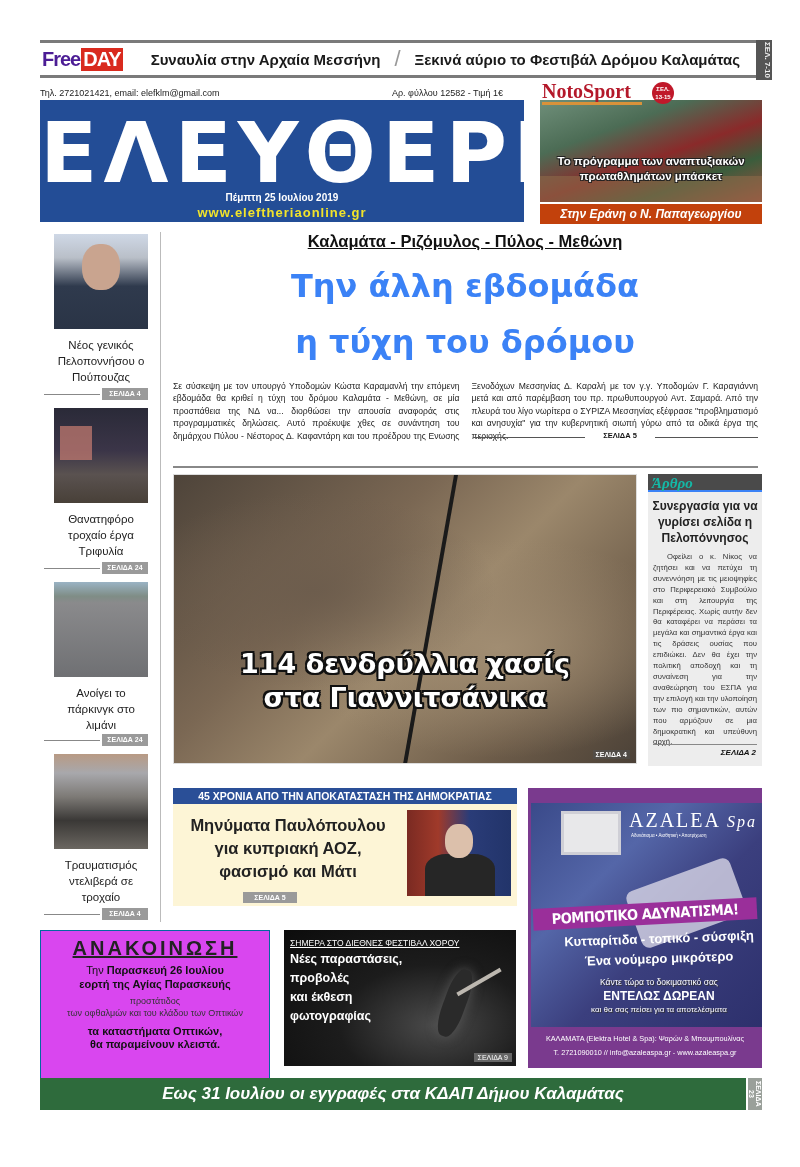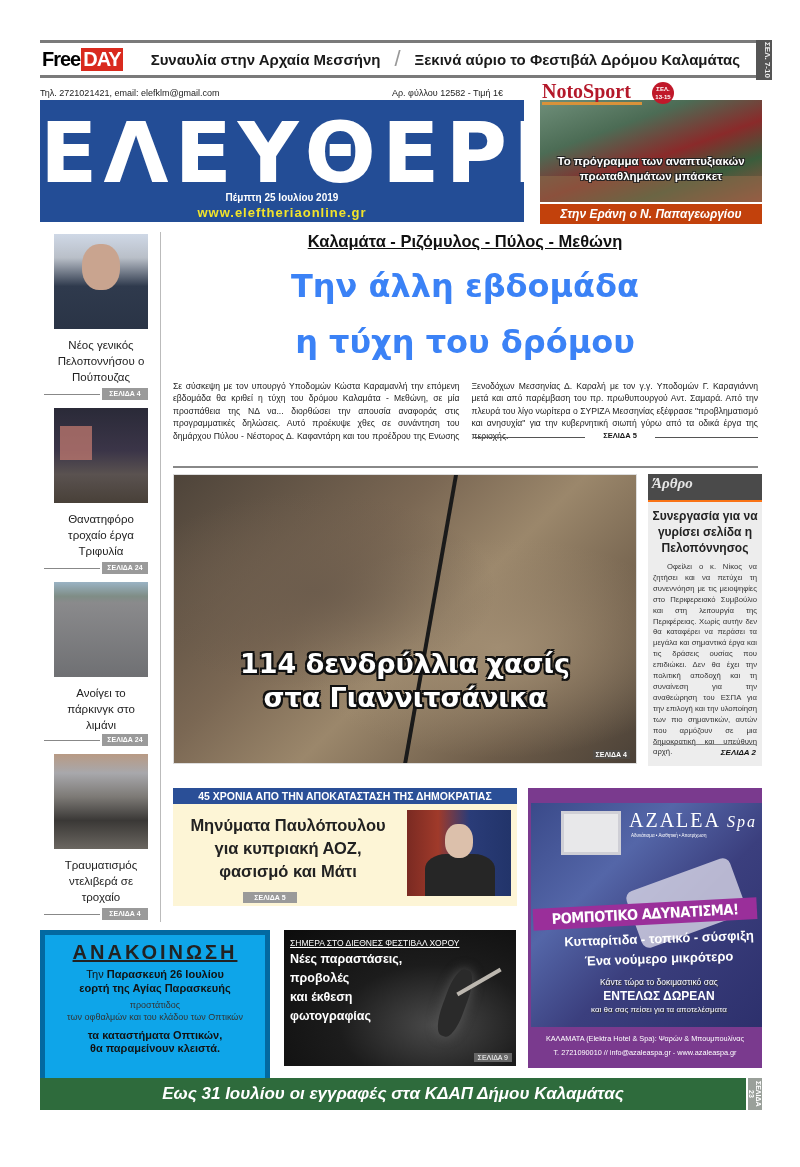--- a/index.html
+++ b/index.html
@@ -2,21 +2,21 @@
 <html><head>
 <meta charset="utf-8">
 <style>
   * { box-sizing: border-box; margin: 0; padding: 0; }
   body { width: 800px; height: 1167px; background: #ffffff; font-family: "Liberation Sans", sans-serif; color: #111; position: relative; overflow: hidden; }
   .abs { position: absolute; }
 
   
   .top-strip { left: 40px; top: 40px; width: 716px; height: 38px; border-top: 3px solid #7a7a7a; border-bottom: 3px solid #7a7a7a; display: flex; align-items: center; }
   .freeday { margin-left: 2px; font-weight: bold; font-size: 20px; font-family: "Liberation Sans", sans-serif; letter-spacing: -1px; display: flex; }
-  .freeday .free { color: #000000; }
+  .freeday .free { color: #4c1d95; }
   .freeday .day { color: #fff; background: #d92a1e; padding: 0 2px; margin-left: 1px; }
   .strip-text { font-weight: bold; font-size: 15px; color: #1a1a1a; }
   .strip-sep { color: #999; font-size: 22px; margin: 0 14px; }
   .side-page-tab { right: 28px; top: 40px; width: 16px; height: 40px; background: #555; color: #eee; font-size: 8px; writing-mode: vertical-rl; text-align: center; font-weight: bold; }
 
   .contact { left: 40px; top: 88px; font-size: 9px; color: #222; }
   .issue { left: 392px; top: 88px; font-size: 9px; color: #222; }
 
   
   .masthead { left: 40px; top: 100px; width: 484px; height: 122px; background: #234d96; }
@@ -65,21 +65,21 @@
   .hemp-photo { left: 173px; top: 474px; width: 464px; height: 290px; background:
      radial-gradient(ellipse at 30% 40%, #6d5d4d 0%, transparent 40%),
      radial-gradient(ellipse at 70% 60%, #a18d72 0%, transparent 45%),
      linear-gradient(135deg, #4e443a 0%, #7a6753 35%, #9b876b 55%, #6d5c49 80%, #4b4137 100%); overflow: hidden; border: 1px solid #ddd; }
   .hemp-hose { position: absolute; left: 280px; top: 0; width: 4px; height: 290px; background: #1a1a1a; transform: skewX(-10deg); transform-origin: top; }
   .hemp-caption { position: absolute; left: 0; right: 0; top: 172px; text-align: center; color: #fff; font-weight: bold; font-size: 27px; line-height: 34px; font-family: "DejaVu Sans", sans-serif; text-shadow: 2px 2px 0 #111, -2px -2px 0 #111, 2px -2px 0 #111, -2px 2px 0 #111, 0 2px 0 #111, 2px 0 0 #111; }
   .hemp-page { position: absolute; right: 6px; bottom: 4px; font-size: 7px; color: #fff; font-weight: bold; background: rgba(80,80,80,0.6); padding: 1px 3px; }
 
   
   .opinion { left: 648px; top: 474px; width: 114px; height: 292px; background: #ededed; }
-  .opinion-head { height: 28px; background: #4a4a4a; color: #e5e5e5; font-family: "Liberation Serif", serif; font-style: italic; font-weight: bold; font-size: 15px; padding-left: 4px; line-height: 18px; border-bottom: 2px solid #f97316; }
+  .opinion-head { height: 18px; background: #4a4a4a; color: #14b8a6; font-family: "Liberation Serif", serif; font-style: italic; font-weight: bold; font-size: 15px; padding-left: 4px; line-height: 18px; border-bottom: 2px solid #3b82f6; }
   .opinion-title { text-align: center; font-weight: bold; font-size: 12px; line-height: 16px; margin: 6px 3px 6px; color: #222; }
   .opinion-body { font-size: 7.7px; line-height: 10.9px; text-align: justify; padding: 0 5px; text-indent: 14px; color: #333; }
   .opinion-rule { position: absolute; left: 5px; right: 5px; top: 270px; height: 1px; background: #888; }
   .opinion-page { position: absolute; right: 6px; top: 274px; font-size: 8px; font-weight: bold; font-style: italic; }
 
   
   .pav { left: 173px; top: 788px; width: 344px; height: 118px; background: #fdf5d6; }
   .pav-banner { position: absolute; left: 0; top: 0; width: 344px; height: 16px; background: #2a4f97; color: #fff; font-weight: bold; font-size: 10.5px; text-align: center; line-height: 16px; }
   .pav-title { position: absolute; left: 0; top: 26px; width: 230px; text-align: center; font-weight: bold; font-size: 16.5px; line-height: 23px; color: #222; }
   .pav-page { position: absolute; left: 70px; top: 104px; width: 54px; height: 11px; background: #9a9a9a; color: #fff; font-size: 7px; text-align: center; line-height: 11px; font-weight: bold; }
@@ -98,21 +98,21 @@
   .azalea-banner { position: absolute; left: 2px; top: 100px; width: 224px; height: 22px; background: #9a2f9a; color: #fff; font-weight: bold; font-size: 14.5px; text-align: center; line-height: 22px; transform: rotate(-3deg); font-family: "DejaVu Sans Condensed", "DejaVu Sans", sans-serif; letter-spacing: -0.5px; }
   .azalea-line1 { position: absolute; left: 0; right: 0; top: 128px; text-align: center; color: #fff; font-size: 13px; font-weight: bold; transform: rotate(-2deg); }
   .azalea-line2 { position: absolute; left: 0; right: 0; top: 148px; text-align: center; color: #fff; font-size: 13px; font-weight: bold; transform: rotate(-2deg); }
   .azalea-line3 { position: absolute; left: 0; right: 0; top: 174px; text-align: center; color: #fff; font-size: 8.5px; text-shadow: 1px 1px 0 #333; }
   .azalea-line4 { position: absolute; left: 0; right: 0; top: 186px; text-align: center; color: #fff; font-size: 12px; font-weight: bold; }
   .azalea-line5 { position: absolute; left: 0; right: 0; top: 202px; text-align: center; color: #fff; font-size: 8px; text-shadow: 1px 1px 0 #333; }
   .azalea-footer1 { position: absolute; left: 0; right: 0; top: 246px; text-align: center; color: #fff; font-size: 7.3px; }
   .azalea-footer2 { position: absolute; left: 0; right: 0; top: 260px; text-align: center; color: #fff; font-size: 7.3px; }
 
   
-  .announce { left: 40px; top: 930px; width: 230px; height: 157px; background: #0ea5e9; border: 5px solid #0369a1; text-align: center; }
+  .announce { left: 40px; top: 930px; width: 230px; height: 157px; background: #d946ef; border: 1px solid #0369a1; text-align: center; }
   .announce-title { margin-top: 6px; font-weight: bold; font-size: 20px; letter-spacing: 3px; text-decoration: underline; color: #222; }
   .announce-l1 { font-size: 11px; margin-top: 4px; }
   .announce-l1 b, .announce-l2 { font-weight: bold; }
   .announce-l2 { font-size: 11px; margin-top: 2px; }
   .announce-l3 { font-size: 9px; margin-top: 6px; color: #333; }
   .announce-l4 { font-size: 9px; margin-top: 2px; color: #333; }
   .announce-l5 { font-size: 11px; font-weight: bold; margin-top: 7px; }
   .announce-l6 { font-size: 11px; font-weight: bold; margin-top: 1px; }
 
   

